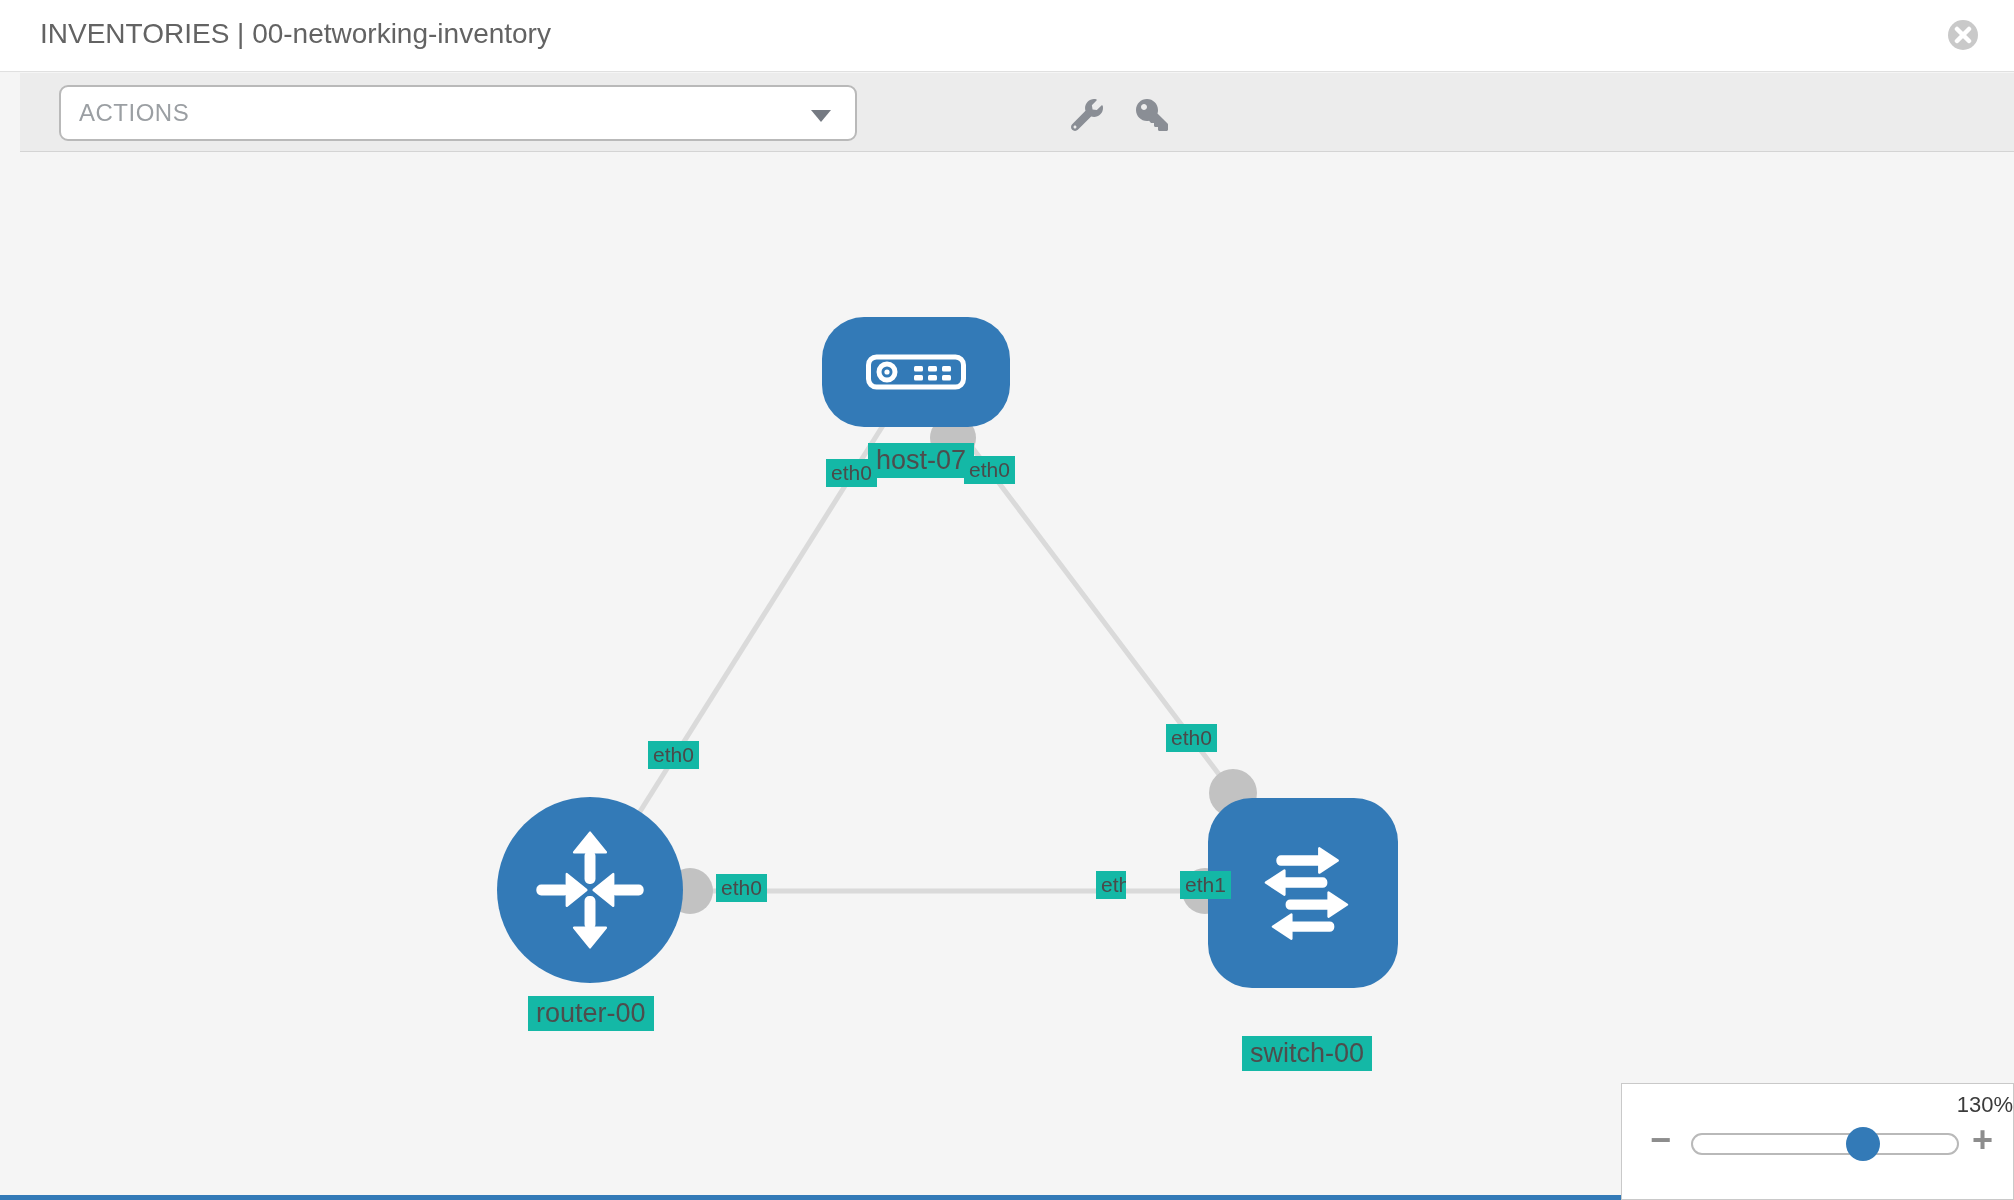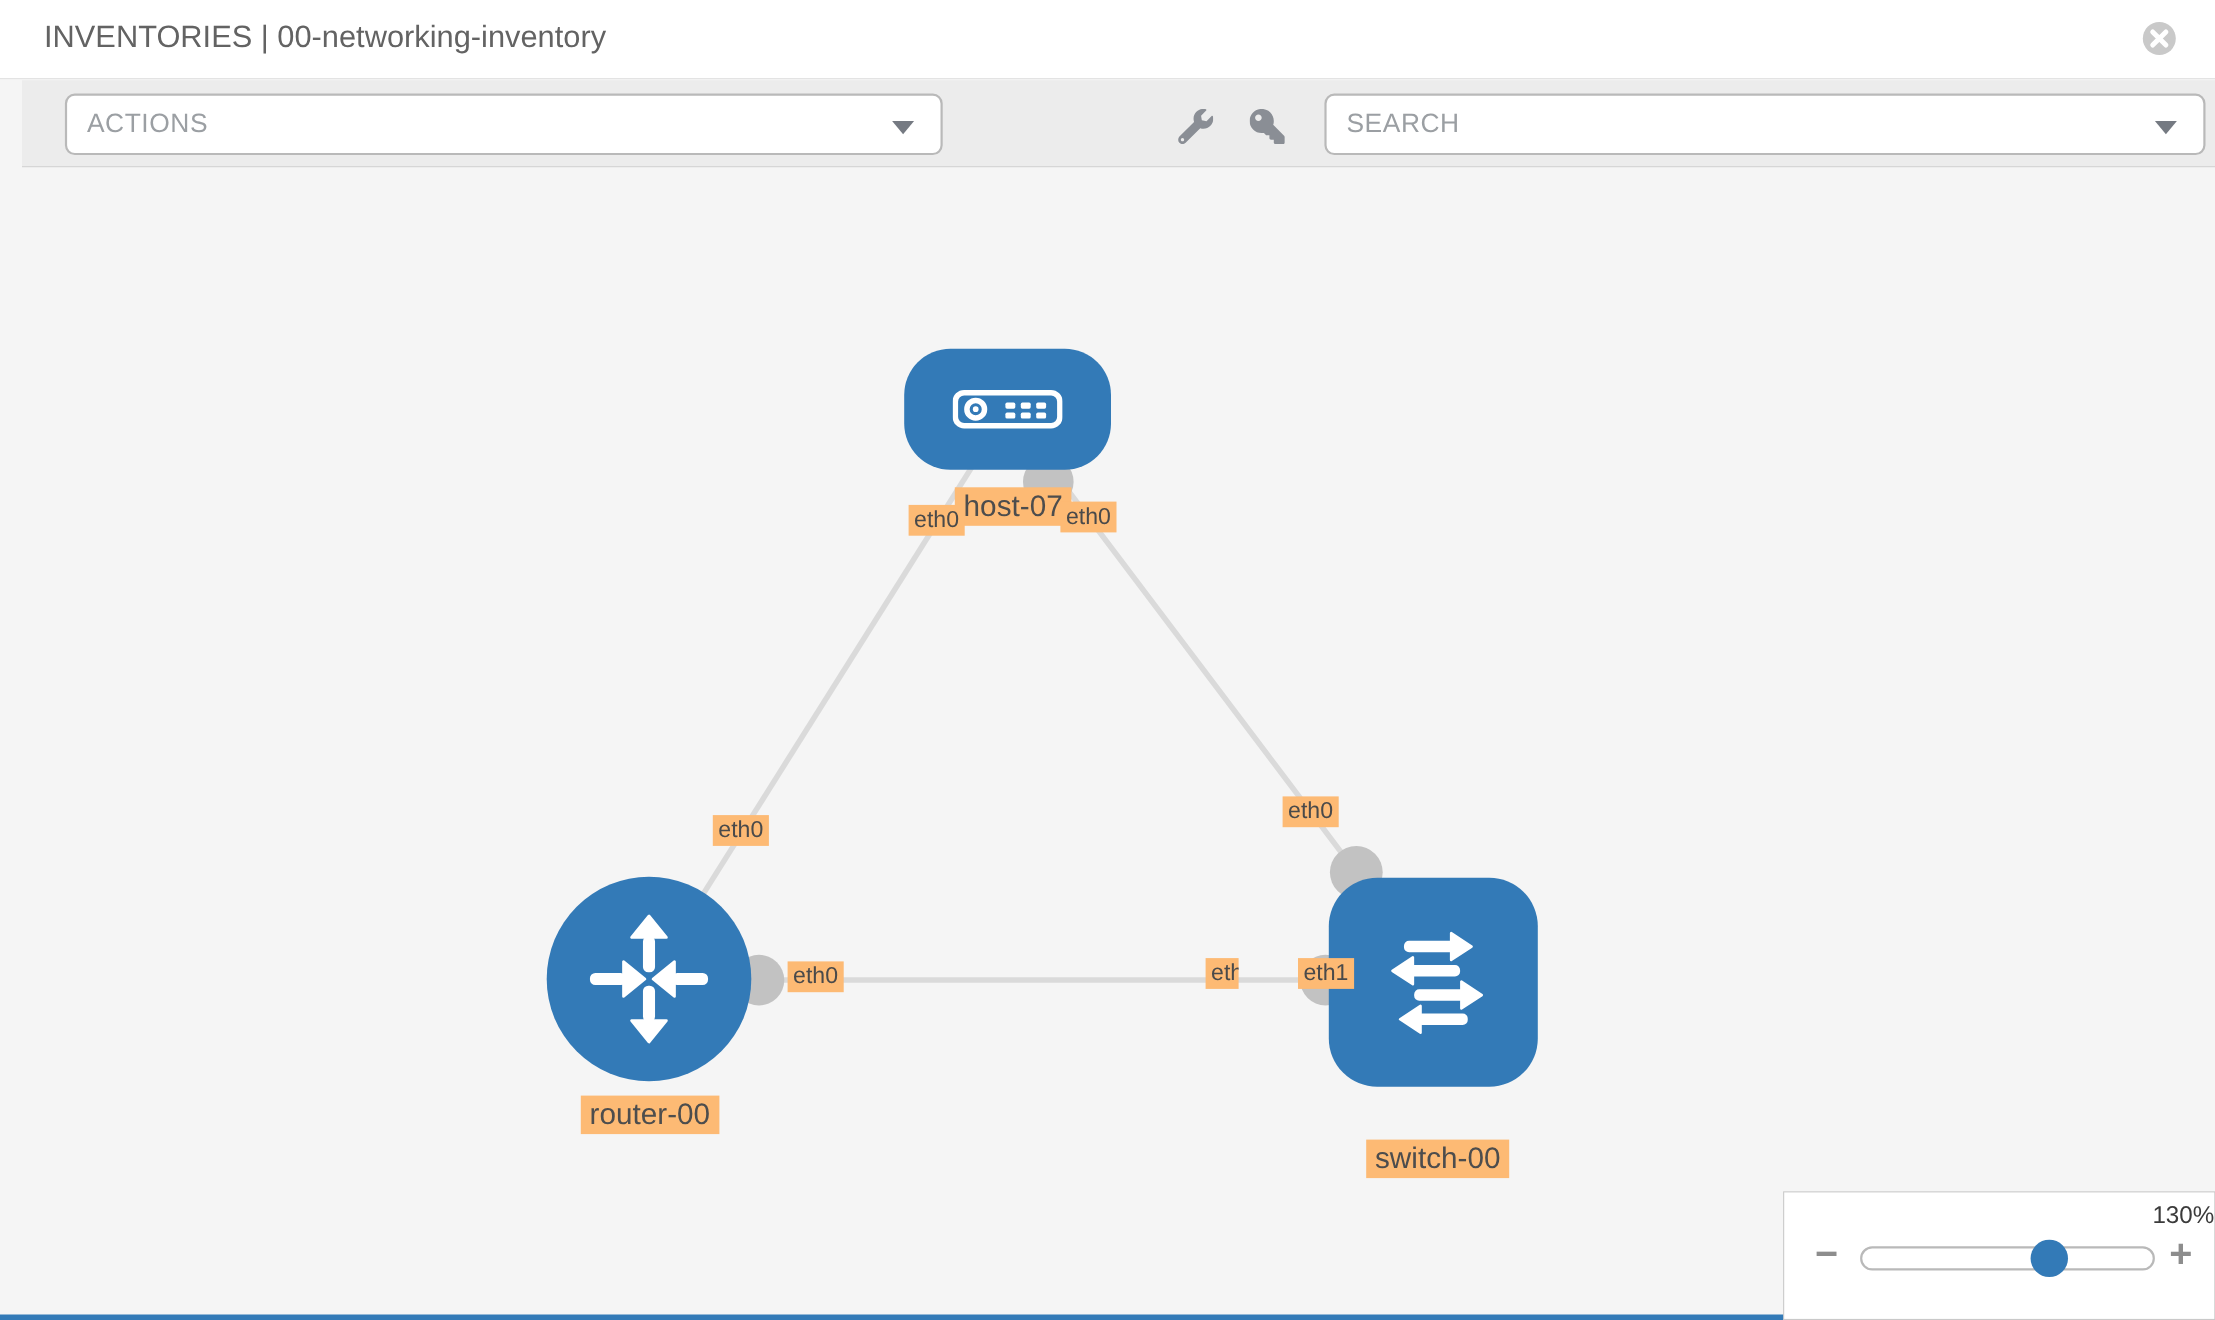--- a/index.html
+++ b/index.html
@@ -31,21 +31,21 @@
   .tool-key{left:1115px;}
 
   
   .canvas{position:absolute;left:0;top:153px;width:2014px;height:1047px;background:#f5f5f5;}
   .linklayer{position:absolute;left:0;top:0;z-index:1;}
   .node{position:absolute;z-index:2;background:#337ab7;display:flex;align-items:center;justify-content:center;cursor:pointer;}
   .node-host{left:822px;top:164px;width:188px;height:110px;border-radius:42px;}
   .node-router{left:497px;top:644px;width:186px;height:186px;border-radius:50%;}
   .node-switch{left:1208px;top:645px;width:190px;height:190px;border-radius:44px;}
 
-  .chip{position:absolute;z-index:3;background:#fdba74;color:#4a4a4a;font-size:21px;
+  .chip{position:absolute;z-index:3;background:#14b8a6;color:#4a4a4a;font-size:21px;
         line-height:1.15;padding:2px 5px;white-space:nowrap;}
   .node-label{font-size:27px;color:#4d4d4d;padding:2px 8px;}
   .chip-clip{max-width:30px;overflow:hidden;}
 
   
   .zoom-panel{position:absolute;left:1621px;top:1083px;width:393px;height:117px;background:#ffffff;
               border:1px solid #c9c9c9;z-index:4;}
   .zoom-value{position:absolute;left:0;top:8px;width:100%;text-align:right;font-size:22px;color:#3b3b3b;}
   .zoom-minus,.zoom-plus{position:absolute;top:38px;font-size:36px;font-weight:700;color:#8d8d8d;cursor:pointer;line-height:1;}
   .zoom-minus{left:28px;}
@@ -83,24 +83,20 @@
         <path fill="#8a8e95" d="M507.73 109.1c-2.24-9.03-13.54-12.09-20.12-5.51l-74.36 74.36-67.88-11.31-11.31-67.88 74.36-74.36c6.62-6.62 3.43-17.9-5.66-20.16-47.38-11.74-99.55.91-136.58 37.93-39.64 39.64-50.55 97.1-34.05 147.2L18.74 402.76c-24.99 24.99-24.99 65.51 0 90.5 24.99 24.99 65.51 24.99 90.5 0l213.21-213.21c50.12 16.71 107.47 5.68 147.37-34.22 37.07-37.07 49.7-89.32 37.91-136.73zM64 472c-13.25 0-24-10.75-24-24 0-13.26 10.75-24 24-24s24 10.74 24 24c0 13.25-10.75 24-24 24z"></path>
       </svg>
     </div>
 
     <div class="tool-btn tool-key">
       <svg width="32" height="32" viewBox="0 0 512 512" style="transform:scaleX(-1);">
         <path fill="#8a8e95" d="M512 176c0 97.2-78.8 176-176 176-11.22 0-22.19-1.06-32.83-3.07l-24.01 27.01A24 24 0 0 1 261.22 384H224v40c0 13.25-10.75 24-24 24h-40v40c0 13.25-10.75 24-24 24H24c-13.25 0-24-10.75-24-24v-78.06c0-6.36 2.53-12.47 7.03-16.97L168.83 231.2C163.11 219.66 160 198.17 160 176 160 78.8 238.8 0 336 0c97.49 0 176 78.51 176 176zM336 128c0 26.51 21.49 48 48 48s48-21.49 48-48-21.49-48-48-48-48 21.49-48 48z"></path>
       </svg>
     </div>
 
-    <div class="dd dd-search">
-      <span class="dd-label">SEARCH</span>
-      <span class="caret"></span>
-    </div>
   </div>
 
   <div class="canvas">
 
     <svg class="linklayer" width="2014" height="1047">
 
       <line x1="916" y1="220" x2="590" y2="738" stroke="#dadada" stroke-width="5"></line>
       <polyline points="916,220 1233,640 1303,741" fill="none" stroke="#dadada" stroke-width="5"></polyline>
       <line x1="590" y1="738" x2="1303" y2="738" stroke="#dadada" stroke-width="5"></line>
 

